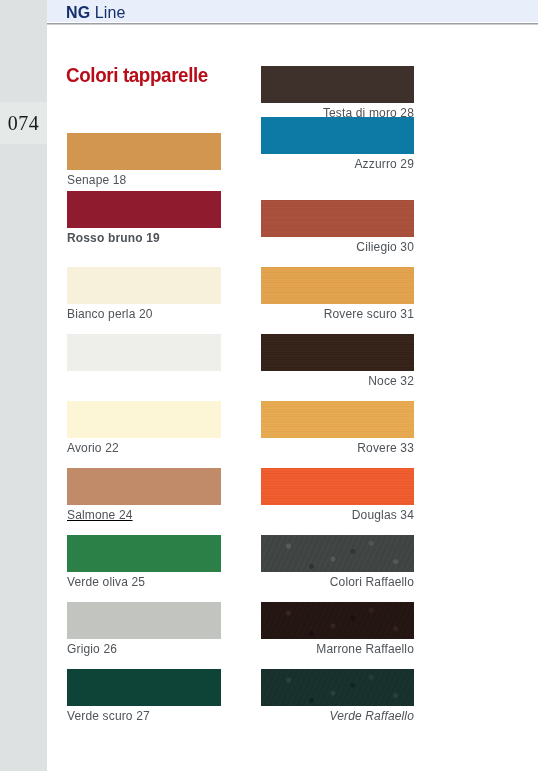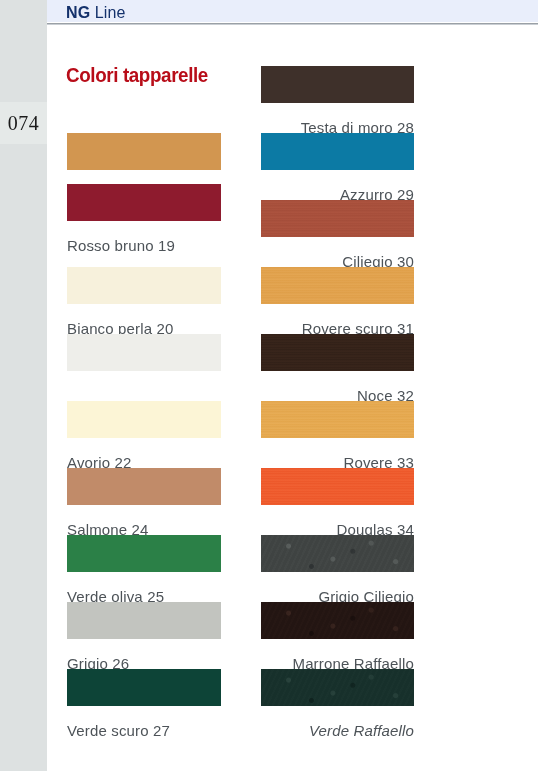--- a/index.html
+++ b/index.html
@@ -59,22 +59,22 @@
   .col-left{left:67px;width:154px;}
   .col-right{left:261px;width:153px;}
 
   .cell{position:absolute;left:0;}
   .chip{
     width:100%;height:37px;
     position:relative;overflow:hidden;
   }
   .chip .grain,.chip .mottle{position:absolute;inset:0;}
   .lbl{
-    font-size:15px;color:#4d5358;
-    margin-top:16px;
+    font-size:12px;color:#4d5358;
+    margin-top:3px;
     white-space:nowrap;
     letter-spacing:.15px;
   }
   .col-left .lbl{text-align:left;}
   .col-right .lbl{text-align:right;}
 </style>
 </head>
 <body>
 
 <div id="page">
@@ -88,21 +88,21 @@
     <span>NG</span><span class="thin"> Line</span>
   </div>
 
   <div class="maintitle">Colori tapparelle</div>
 
   <div class="col col-left" id="colLeft">
       <div class="cell" style="top: 133px; width: 100%;">
         <div class="chip" style="background: rgb(210, 150, 80);"></div>
         <div class="lbl">Senape 18</div>
       </div>
-      <div class="cell" style="top: 184px; width: 100%;">
+      <div class="cell" style="top: 191px; width: 100%; font-weight: bold;">
         <div class="chip" style="background: rgb(142, 27, 46);"></div>
         <div class="lbl">Rosso bruno 19</div>
       </div>
       <div class="cell" style="top: 267px; width: 100%;">
         <div class="chip" style="background: rgb(247, 241, 220);"></div>
         <div class="lbl">Bianco perla 20</div>
       </div>
       <div class="cell" style="top: 334px; width: 100%;">
         <div class="chip" style="background: rgb(238, 238, 234);"></div>
       </div>
@@ -125,21 +125,21 @@
       <div class="cell" style="top: 669px; width: 100%;">
         <div class="chip" style="background: rgb(13, 68, 55);"></div>
         <div class="lbl">Verde scuro 27</div>
       </div>
     </div>
   <div class="col col-right" id="colRight">
       <div class="cell" style="top: 66px; width: 100%;">
         <div class="chip" style="background: rgb(62, 48, 42);"></div>
         <div class="lbl">Testa di moro 28</div>
       </div>
-      <div class="cell" style="top: 133px; width: 100%;">
+      <div class="cell" style="top: 117px; width: 100%;">
         <div class="chip" style="background: rgb(12, 122, 164);"></div>
         <div class="lbl">Azzurro 29</div>
       </div>
       <div class="cell" style="top: 200px; width: 100%;">
         <div class="chip" style="background: rgb(169, 80, 60);">
           <div class="grain" style="background: repeating-linear-gradient(rgba(125, 53, 38, 0) 0px, rgba(125, 53, 38, 0.2) 1px, rgba(194, 104, 81, 0.314) 2px, rgba(125, 53, 38, 0) 3px, rgba(125, 53, 38, 0.133) 4px, rgba(194, 104, 81, 0.314) 5px); opacity: 0.75;"></div>
         </div>
         <div class="lbl">Ciliegio 30</div>
       </div>
       <div class="cell" style="top: 267px; width: 100%;">
@@ -163,21 +163,21 @@
       <div class="cell" style="top: 468px; width: 100%;">
         <div class="chip" style="background: rgb(239, 90, 44);">
           <div class="grain" style="background: repeating-linear-gradient(rgba(205, 63, 22, 0) 0px, rgba(205, 63, 22, 0.2) 1px, rgba(255, 138, 92, 0.314) 2px, rgba(205, 63, 22, 0) 3px, rgba(205, 63, 22, 0.133) 4px, rgba(255, 138, 92, 0.314) 5px); opacity: 0.75;"></div>
         </div>
         <div class="lbl">Douglas 34</div>
       </div>
       <div class="cell" style="top: 535px; width: 100%;">
         <div class="chip" style="background: rgb(63, 67, 66);">
           <div class="mottle" style="background: radial-gradient(circle at 18% 30%, rgba(109, 115, 113, 0.533) 0px, rgba(109, 115, 113, 0.533) 2px, transparent 3px), radial-gradient(circle at 47% 65%, rgba(109, 115, 113, 0.467) 0px, rgba(109, 115, 113, 0.467) 2px, transparent 3px), radial-gradient(circle at 72% 22%, rgba(109, 115, 113, 0.4) 0px, rgba(109, 115, 113, 0.4) 2px, transparent 3px), radial-gradient(circle at 88% 72%, rgba(109, 115, 113, 0.467) 0px, rgba(109, 115, 113, 0.467) 2px, transparent 3px), radial-gradient(circle at 33% 85%, rgba(36, 40, 42, 0.6) 0px, rgba(36, 40, 42, 0.6) 2px, transparent 3px), radial-gradient(circle at 60% 44%, rgba(36, 40, 42, 0.533) 0px, rgba(36, 40, 42, 0.533) 2px, transparent 3px), repeating-linear-gradient(115deg, rgba(109, 115, 113, 0.08) 0px, rgba(109, 115, 113, 0.08) 2px, transparent 2px, transparent 5px);"></div>
         </div>
-        <div class="lbl">Grigio Ciliegio</div>
+        <div class="lbl">Colori Raffaello</div>
       </div>
       <div class="cell" style="top: 602px; width: 100%;">
         <div class="chip" style="background: rgb(35, 21, 18);">
           <div class="mottle" style="background: radial-gradient(circle at 18% 30%, rgba(74, 48, 40, 0.533) 0px, rgba(74, 48, 40, 0.533) 2px, transparent 3px), radial-gradient(circle at 47% 65%, rgba(74, 48, 40, 0.467) 0px, rgba(74, 48, 40, 0.467) 2px, transparent 3px), radial-gradient(circle at 72% 22%, rgba(74, 48, 40, 0.4) 0px, rgba(74, 48, 40, 0.4) 2px, transparent 3px), radial-gradient(circle at 88% 72%, rgba(74, 48, 40, 0.467) 0px, rgba(74, 48, 40, 0.467) 2px, transparent 3px), radial-gradient(circle at 33% 85%, rgba(18, 10, 9, 0.6) 0px, rgba(18, 10, 9, 0.6) 2px, transparent 3px), radial-gradient(circle at 60% 44%, rgba(18, 10, 9, 0.533) 0px, rgba(18, 10, 9, 0.533) 2px, transparent 3px), repeating-linear-gradient(115deg, rgba(74, 48, 40, 0.08) 0px, rgba(74, 48, 40, 0.08) 2px, transparent 2px, transparent 5px);"></div>
         </div>
         <div class="lbl">Marrone Raffaello</div>
       </div>
       <div class="cell" style="top: 669px; width: 100%; font-style: italic;">
         <div class="chip" style="background: rgb(23, 48, 43);">
           <div class="mottle" style="background: radial-gradient(circle at 18% 30%, rgba(54, 80, 73, 0.533) 0px, rgba(54, 80, 73, 0.533) 2px, transparent 3px), radial-gradient(circle at 47% 65%, rgba(54, 80, 73, 0.467) 0px, rgba(54, 80, 73, 0.467) 2px, transparent 3px), radial-gradient(circle at 72% 22%, rgba(54, 80, 73, 0.4) 0px, rgba(54, 80, 73, 0.4) 2px, transparent 3px), radial-gradient(circle at 88% 72%, rgba(54, 80, 73, 0.467) 0px, rgba(54, 80, 73, 0.467) 2px, transparent 3px), radial-gradient(circle at 33% 85%, rgba(10, 26, 23, 0.6) 0px, rgba(10, 26, 23, 0.6) 2px, transparent 3px), radial-gradient(circle at 60% 44%, rgba(10, 26, 23, 0.533) 0px, rgba(10, 26, 23, 0.533) 2px, transparent 3px), repeating-linear-gradient(115deg, rgba(54, 80, 73, 0.08) 0px, rgba(54, 80, 73, 0.08) 2px, transparent 2px, transparent 5px);"></div>

